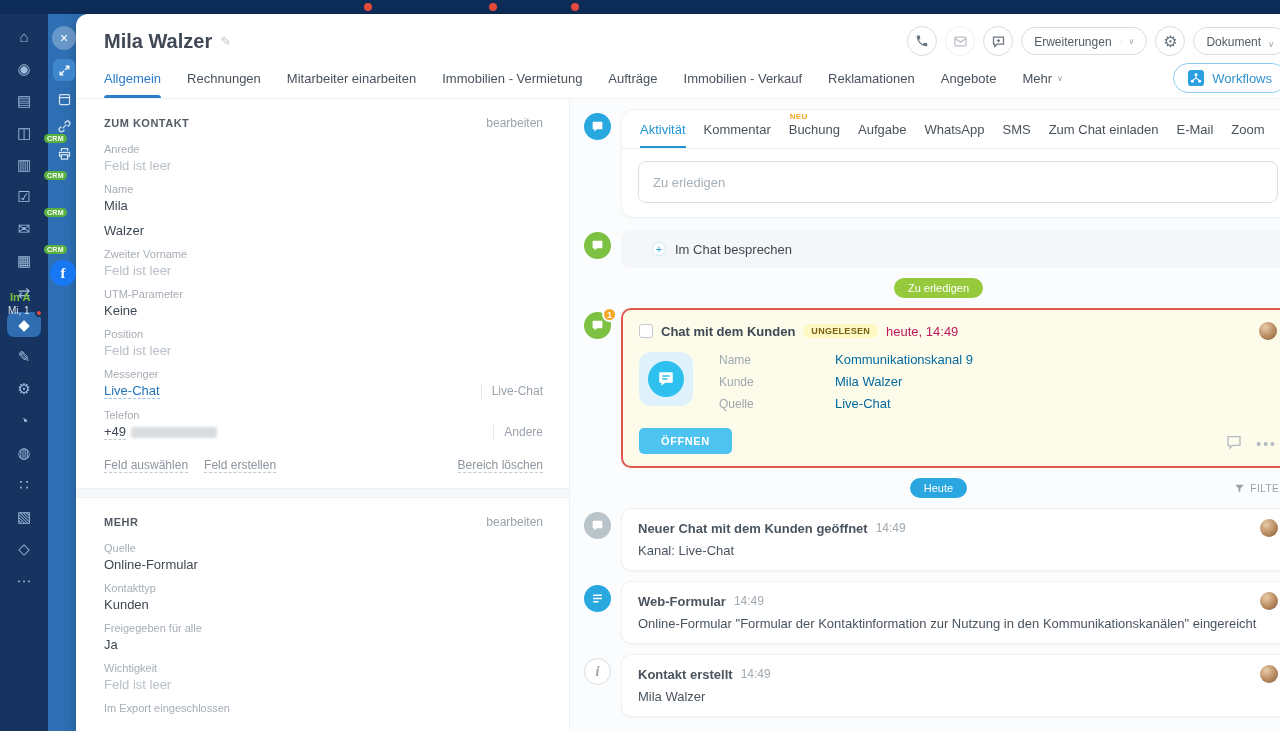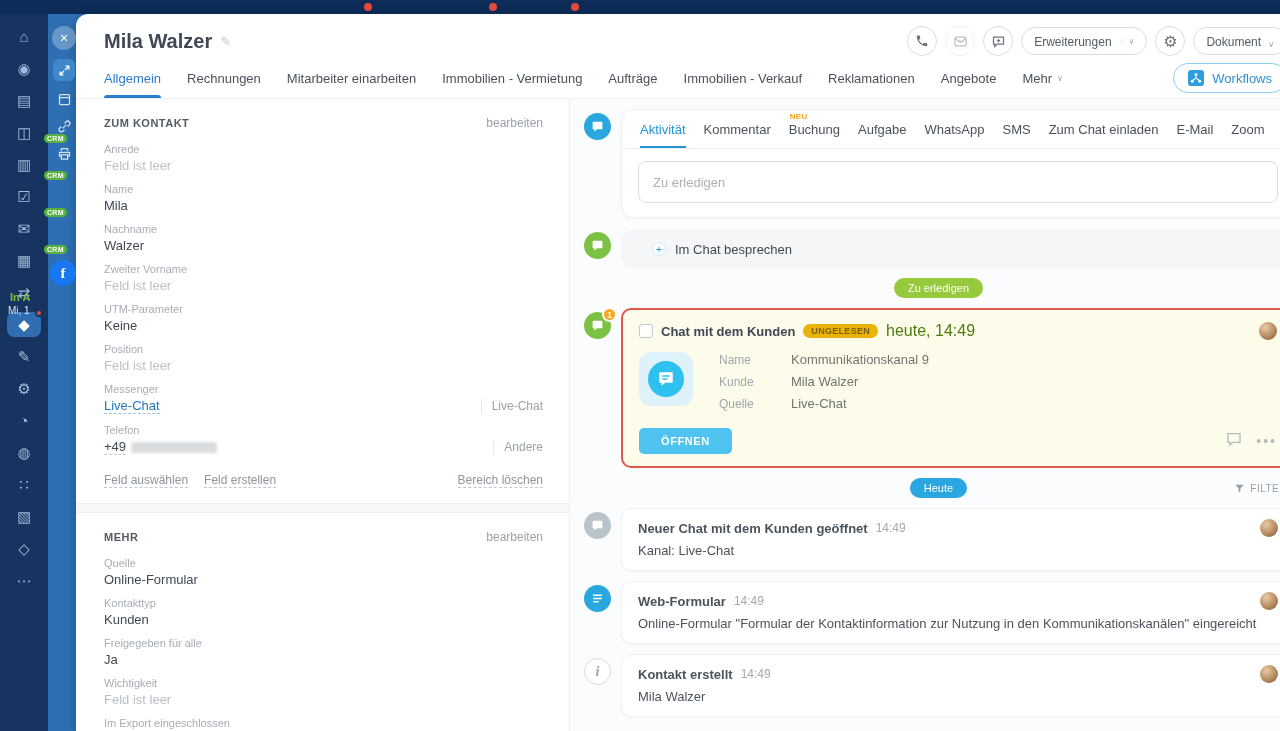--- a/index.html
+++ b/index.html
@@ -120,33 +120,33 @@
   .pill { font-size:11px; color:#fff; padding:4px 14px; border-radius:11px; }
   .pill-green { background:#97c93d; }
   .pill-blue { background:#2aa7e1; }
   .filter-btn { position:absolute; right:8px; display:flex; align-items:center; gap:5px; color:#98a1aa;
                 font-size:10px; font-weight:normal; letter-spacing:.5px; cursor:pointer; }
 
   .hcard { flex:1; border:2px solid #e2574c; background:#fdfcea; border-radius:10px; padding:12px 16px; }
   .h-head { display:flex; align-items:center; gap:8px; }
   .cb { width:14px; height:14px; border:1px solid #c3c9cf; border-radius:3px; background:#fff; cursor:pointer; flex:none; }
   .h-title { font-size:13px; font-weight:bold; color:#3f4854; }
-  .h-badge { background:#eab308; color:#7a6114; font-size:9px; font-weight:bold; padding:2px 8px; border-radius:9px; letter-spacing:.3px; }
-  .h-time { font-size:16px; color:#4d7c0f; }
+  .h-badge { background:#fef9c3; color:#7a6114; font-size:9px; font-weight:bold; padding:2px 8px; border-radius:9px; letter-spacing:.3px; }
+  .h-time { font-size:13px; color:#be185d; }
   .sm-av { width:18px; height:18px; margin-left:auto; }
   .h-body { display:flex; margin-top:12px; }
   .h-tile { width:54px; height:54px; border-radius:12px; background:#dff2fb; display:flex; align-items:center; justify-content:center; flex:none; }
   .h-tile-inner { width:36px; height:36px; border-radius:50%; background:#2ec0ef; display:flex; align-items:center; justify-content:center; }
   .h-fields { margin-left:26px; }
   .h-frow { display:flex; margin-bottom:7px; font-size:13px; }
   .h-flabel { width:72px; color:#a0a8b0; font-size:12px; padding-top:1px; }
   .link { color:#2775bb; cursor:pointer; }
   .muted { color:#8d959e; }
-  .h-fvalue { color:#737373; }
-  .h-foot { display:flex; align-items:center; margin-top:10px; }
+  .h-fvalue { color:#0369a1;margin-left:44px; }
+  .h-foot { display:flex; align-items:flex-end; margin-top:10px; }
   .open-btn { background:#4fc3f0; color:#fff; font-size:11px; font-weight:bold; letter-spacing:.6px;
               padding:7px 22px; border-radius:5px; border:none; cursor:pointer; font-family:inherit; }
   .h-foot-icons { margin-left:auto; display:flex; align-items:center; gap:14px; color:#b3bac1; }
   .dots { font-size:14px; letter-spacing:2px; cursor:pointer; line-height:10px; }
 
   .scard { flex:1; background:#fff; border:1px solid #eef0f2; border-radius:10px; padding:10px 16px 12px;
            box-shadow:0 1px 2px rgba(24,40,60,.03); }
   .s-head { display:flex; align-items:center; gap:8px; }
   .s-title { font-size:13px; font-weight:bold; color:#4a545e; }
   .s-time { font-size:12px; color:#a0a8b0; }
@@ -310,21 +310,20 @@
 
       <div class="field empty">
         <div class="f-label">Anrede</div>
         <div class="f-value">Feld ist leer</div>
       </div>
       <div class="field">
         <div class="f-label">Name</div>
         <div class="f-value">Mila</div>
       </div>
       <div class="field">
-        <div class="f-label">Nachname</div>
         <div class="f-value">Walzer</div>
       </div>
       <div class="field empty">
         <div class="f-label">Zweiter Vorname</div>
         <div class="f-value">Feld ist leer</div>
       </div>
       <div class="field">
         <div class="f-label">UTM-Parameter</div>
         <div class="f-value">Keine</div>
       </div>

